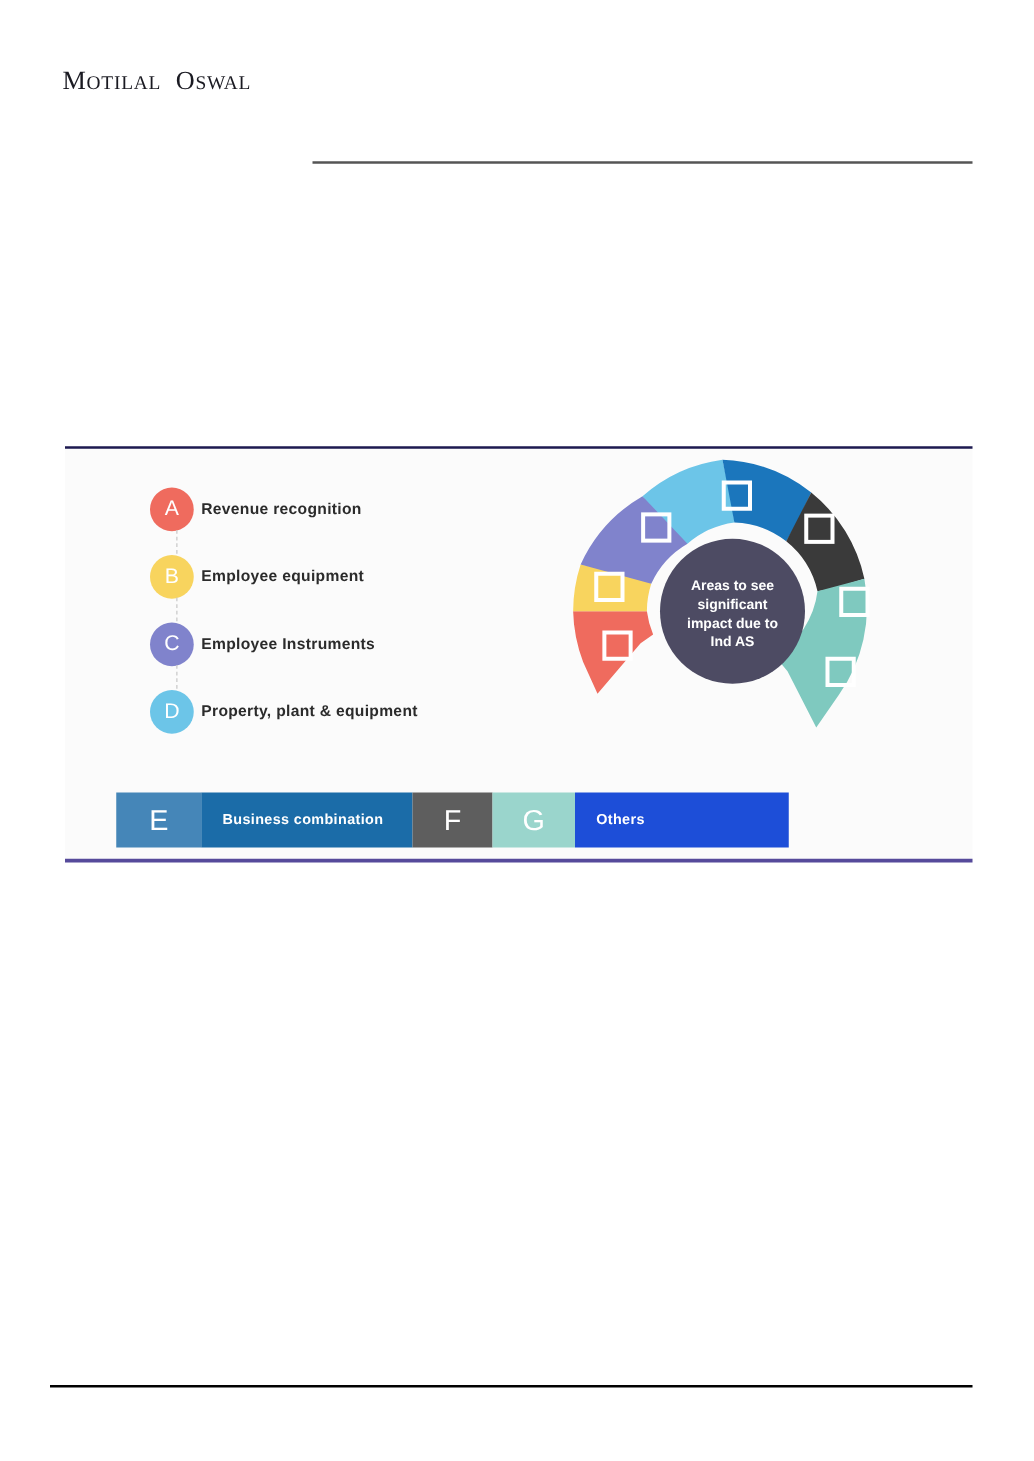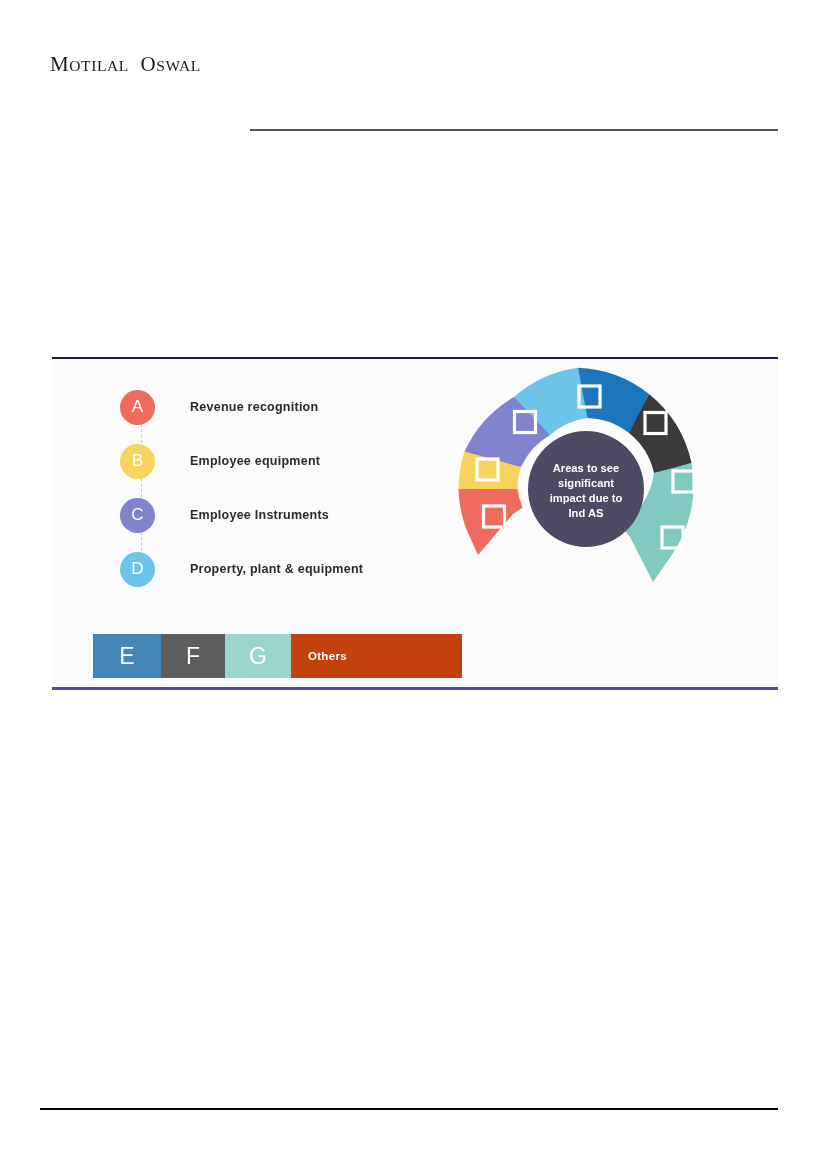--- a/index.html
+++ b/index.html
@@ -89,21 +89,21 @@
     border-radius: 50%;
     flex: 0 0 35px;
     display: flex;
     align-items: center;
     justify-content: center;
     color: #ffffff;
     font-size: 17px;
     font-weight: 400;
   }
   .legend-label {
-    margin-left: 35px;
+    margin-left: 6px;
     font-size: 12.5px;
     font-weight: bold;
     color: #2b2b2b;
     letter-spacing: 0.25px;
     white-space: nowrap;
   }
 
   
   #donut-wrap {
     position: absolute;
@@ -227,21 +227,22 @@
       <text class="donut-center-text" x="146" y="113">Areas to see</text>
       <text class="donut-center-text" x="146" y="128">significant</text>
       <text class="donut-center-text" x="146" y="143">impact due to</text>
       <text class="donut-center-text" x="146" y="158">Ind AS</text>
     </svg>
   </div>
 
   <div id="bottom-strip">
 
     <div class="strip-badge" style="background:#4586b8;width:68px">E</div>
+    <div class="strip-label" style="background:#1b6ca8;width:152px">Business combination</div>
 
     <div class="strip-badge" style="background:#5e5e5e;width:64px">F</div>
 
     <div class="strip-badge" style="background:#9ad5cc;width:66px">G</div>
-    <div class="strip-label" style="background:#c2410c;width:154px">Others</div>
+    <div class="strip-label" style="background:#1d4ed8;width:154px">Others</div>
 
   </div>
 
 </div>
 
 </body></html>

